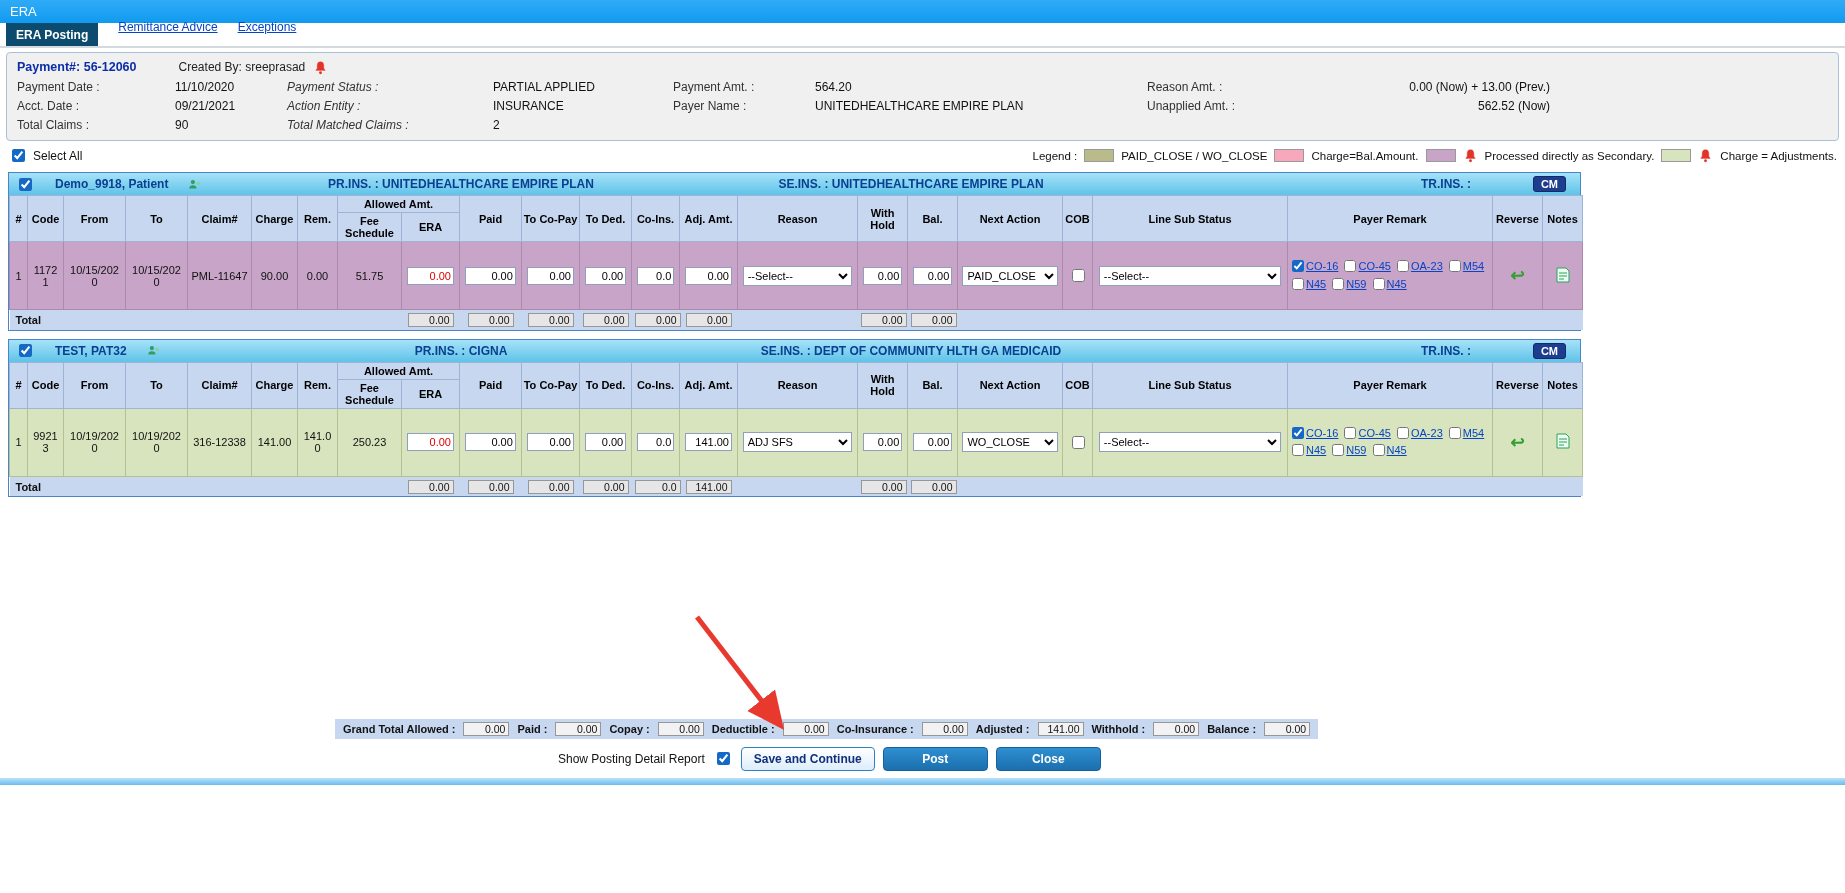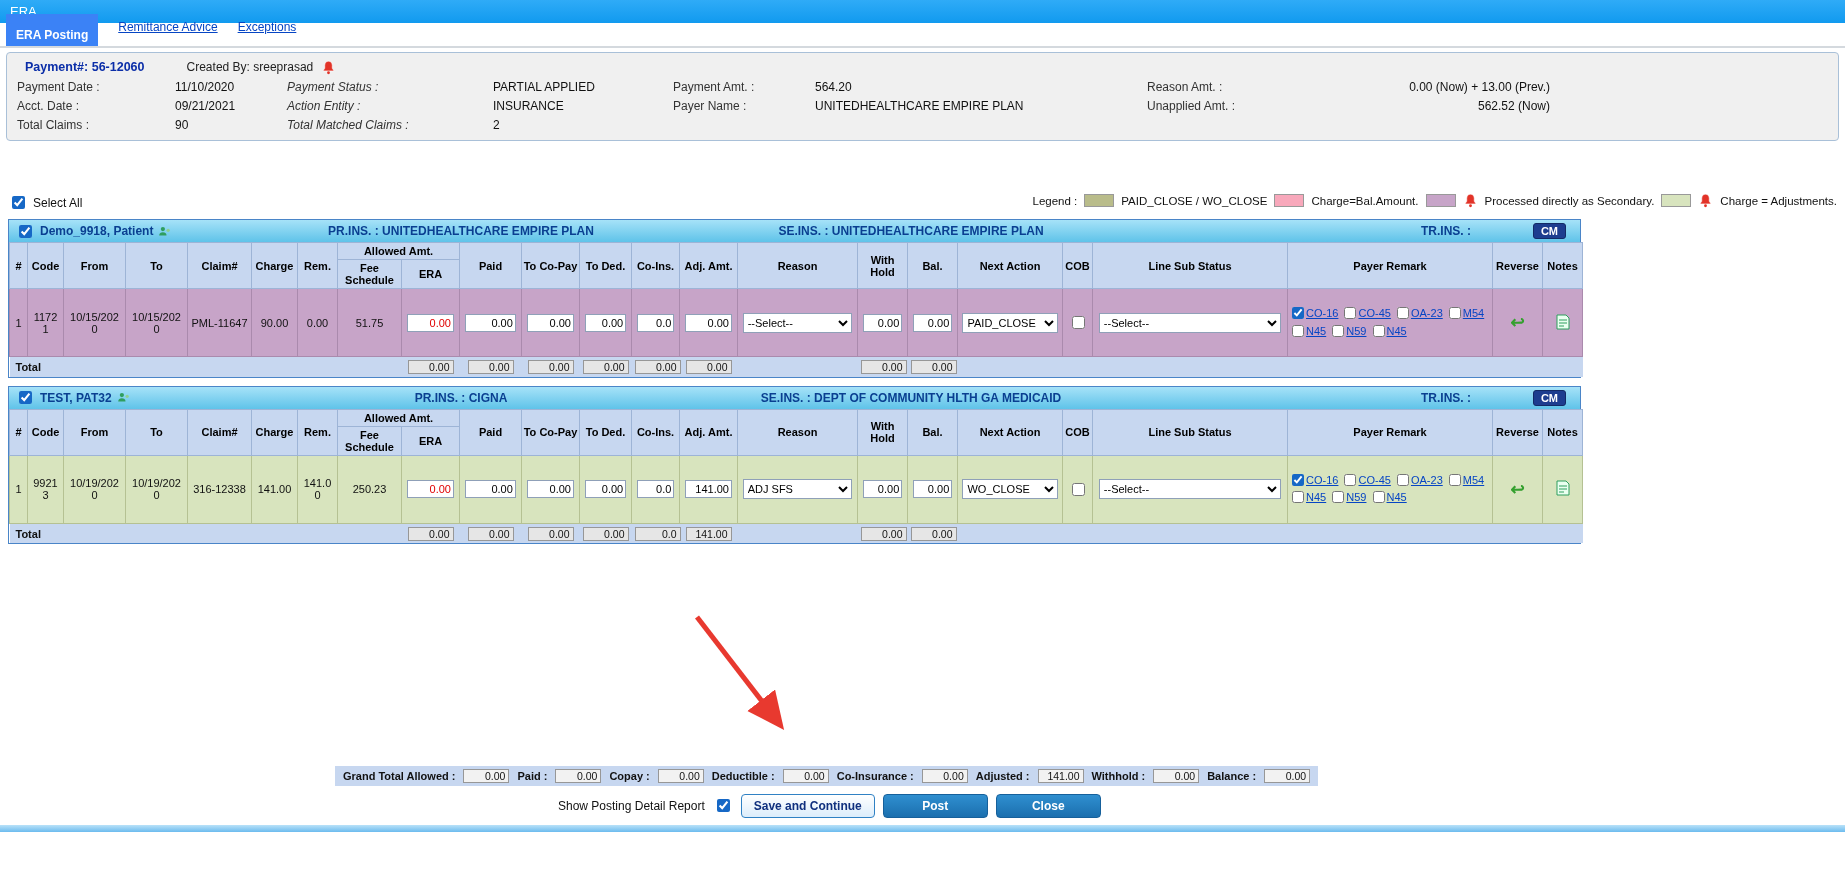--- a/index.html
+++ b/index.html
@@ -10,47 +10,47 @@
   }
   input[type=checkbox]{ accent-color:#1668c6; }
 
   
   .topbar { height:23px; background:linear-gradient(180deg,#2fabf7,#119aef); color:#fff;
     line-height:23px; padding-left:10px; font-size:13px; }
 
   
   .tabbar { height:25px; display:flex; align-items:flex-end; gap:20px; padding-left:6px;
     border-bottom:2px solid #d4d9de; background:#fff; }
-  .tab-active { background:#3b82f6; color:#fff; font-weight:bold; padding:14px 10px 4px; font-size:12px; }
+  .tab-active { background:#0c4a6e; color:#fff; font-weight:bold; padding:5px 10px 4px; font-size:12px; }
   .tab-link { color:#0645c4; text-decoration:underline; font-size:12px; padding-bottom:12px; cursor:pointer; }
 
   
   .paybox { margin:4px 6px 0; border:1px solid #a9c0d8; border-radius:4px; background:#f0f0f0;
     padding:4px 10px 6px; }
-  .pay-title-row { display:flex; align-items:center; height:20px;margin-left:8px; }
+  .pay-title-row { display:flex; align-items:center; height:20px; }
   .pay-number { color:#0b2ea8; font-weight:bold; font-size:12.5px; }
   .created-by { margin-left:42px; color:#222; }
   .prow { display:flex; align-items:center; height:19px; }
   .pl { color:#333; }
   .c1{ width:158px; } .c2{ width:112px; } .c3{ width:206px;font-style:italic; } .c4{ width:180px; }
   .c5{ width:142px; } .c6{ width:332px; } .c7{ width:112px; }
   .c8{ flex:1; text-align:right; padding-right:278px; }
 
   
-  .selrow { display:flex; align-items:flex-start; justify-content:space-between; padding:5px 8px 3px;margin-top:47px; }
+  .selrow { display:flex; align-items:center; justify-content:space-between; padding:5px 8px 3px; }
   .sel-left { display:flex; align-items:center; gap:5px; }
   .legend { display:flex; align-items:center; gap:7px; font-size:11.5px; }
   .swatch { display:inline-block; width:30px; height:13px; border:1px solid #999; }
   .bell { width:15px; height:15px; }
 
   
   .claim-section { width:1573px; margin:4px 0 8px 8px; border:1px solid #4a85c8; }
   .claim-header { height:22px; display:flex; align-items:center;
     background:linear-gradient(180deg,#a6e2f8,#5fc3e9); color:#0a3f91; font-weight:bold; font-size:12px; }
-  .ch-left { width:262px; display:flex; align-items:center; gap:5px; padding-left:6px; }
+  .ch-left { width:262px; display:flex; align-items:center; gap:20px; padding-left:6px; }
   .ch-pr { width:380px; text-align:center; }
   .ch-se { width:520px; text-align:center; }
   .ch-tr { width:300px; text-align:right; }
   .cm-btn { margin-left:auto; margin-right:14px; background:#1d3d8f; color:#fff; font-weight:bold;
     font-size:11px; border:1px solid #132a66; border-radius:3px; padding:1px 7px; cursor:pointer; }
   .p-icon { width:13px; height:13px; }
 
   table.claim-table { border-collapse:collapse; table-layout:fixed; width:100%; font-size:11px; }
   .claim-table th { background:#c7d7f0; border:1px solid #9db4d6; font-weight:bold;
     padding:2px 1px; text-align:center; color:#000; font-size:11px; }

